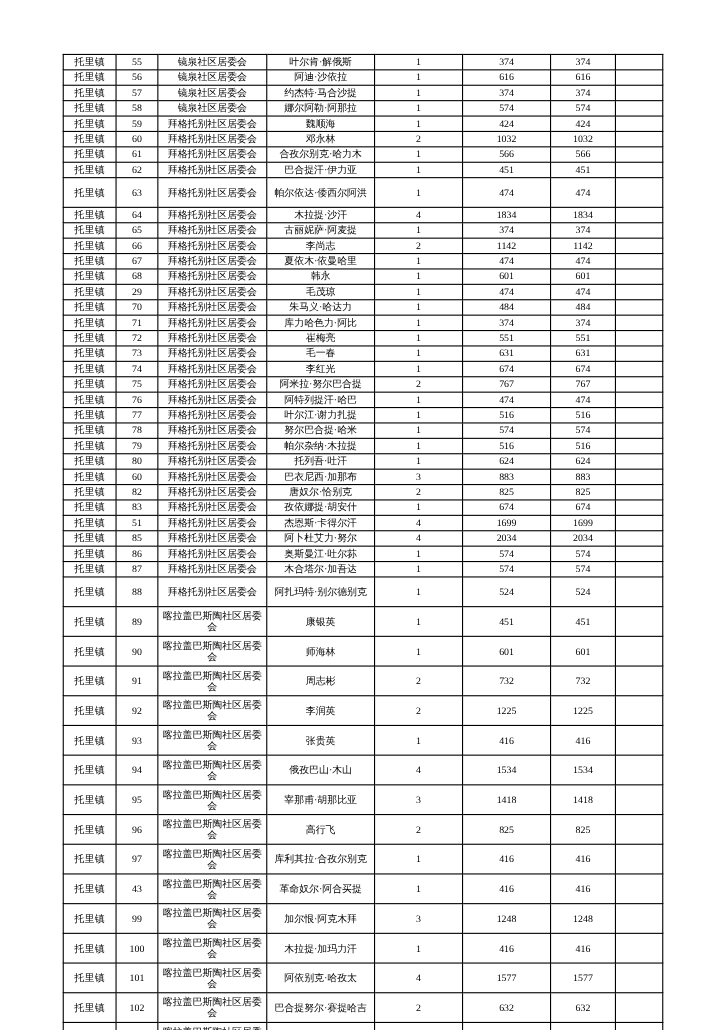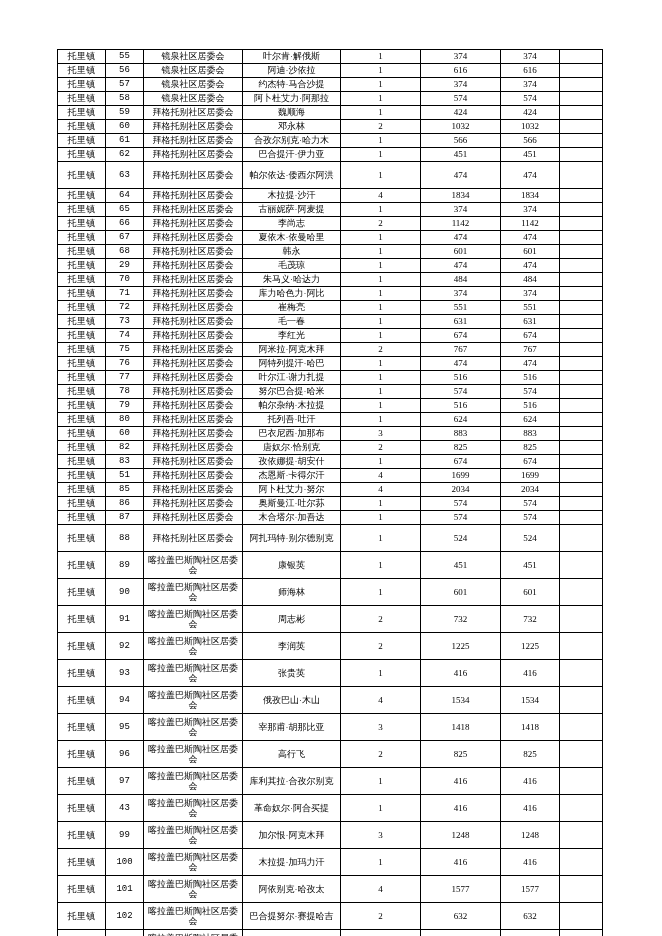--- a/index.html
+++ b/index.html
@@ -45,21 +45,21 @@
   col.c-town   { width: 48px; }
   col.c-seq    { width: 38px; }
   col.c-comm   { width: 99px; }
   col.c-name   { width: 98px; }
   col.c-num    { width: 80px; }
   col.c-amt1   { width: 80px; }
   col.c-amt2   { width: 59px; }
   col.c-blank  { width: 43px; }
 
   td.town  { font-size: 9px; letter-spacing: 0.3px; }
-  td.seq   { font-size: 9px; font-family: Liberation Mono, monospace; }
+  td.seq   { font-size: 9px; font-family: Liberation Serif, serif; }
   td.comm  { font-size: 9px; letter-spacing: 0px; }
   td.name  { font-size: 9px; }
   td.num   { font-size: 9px; }
   td.amt   { font-size: 9px; }
   td.blank { }
 
   tr.tall td  { height: 26px; }
   tr.short td { height: 13px; }
 </style>
 </head>
@@ -105,21 +105,21 @@
           <td class="name">约杰特·马合沙提</td>
           <td class="num">1</td>
           <td class="amt">374</td>
           <td class="amt">374</td>
           <td class="blank"></td>
         </tr>
         <tr class="short">
           <td class="town">托里镇</td>
           <td class="seq">58</td>
           <td class="comm">镜泉社区居委会</td>
-          <td class="name">阿卜杜艾力·阿那拉</td>
+          <td class="name">娜尔阿勒·阿那拉</td>
           <td class="num">1</td>
           <td class="amt">574</td>
           <td class="amt">574</td>
           <td class="blank"></td>
         </tr>
         <tr class="short">
           <td class="town">托里镇</td>
           <td class="seq">59</td>
           <td class="comm">拜格托别社区居委会</td>
           <td class="name">魏顺海</td>
@@ -275,21 +275,21 @@
           <td class="name">李红光</td>
           <td class="num">1</td>
           <td class="amt">674</td>
           <td class="amt">674</td>
           <td class="blank"></td>
         </tr>
         <tr class="short">
           <td class="town">托里镇</td>
           <td class="seq">75</td>
           <td class="comm">拜格托别社区居委会</td>
-          <td class="name">阿米拉·阿克木拜</td>
+          <td class="name">阿米拉·努尔巴合提</td>
           <td class="num">2</td>
           <td class="amt">767</td>
           <td class="amt">767</td>
           <td class="blank"></td>
         </tr>
         <tr class="short">
           <td class="town">托里镇</td>
           <td class="seq">76</td>
           <td class="comm">拜格托别社区居委会</td>
           <td class="name">阿特列提汗·哈巴</td>

